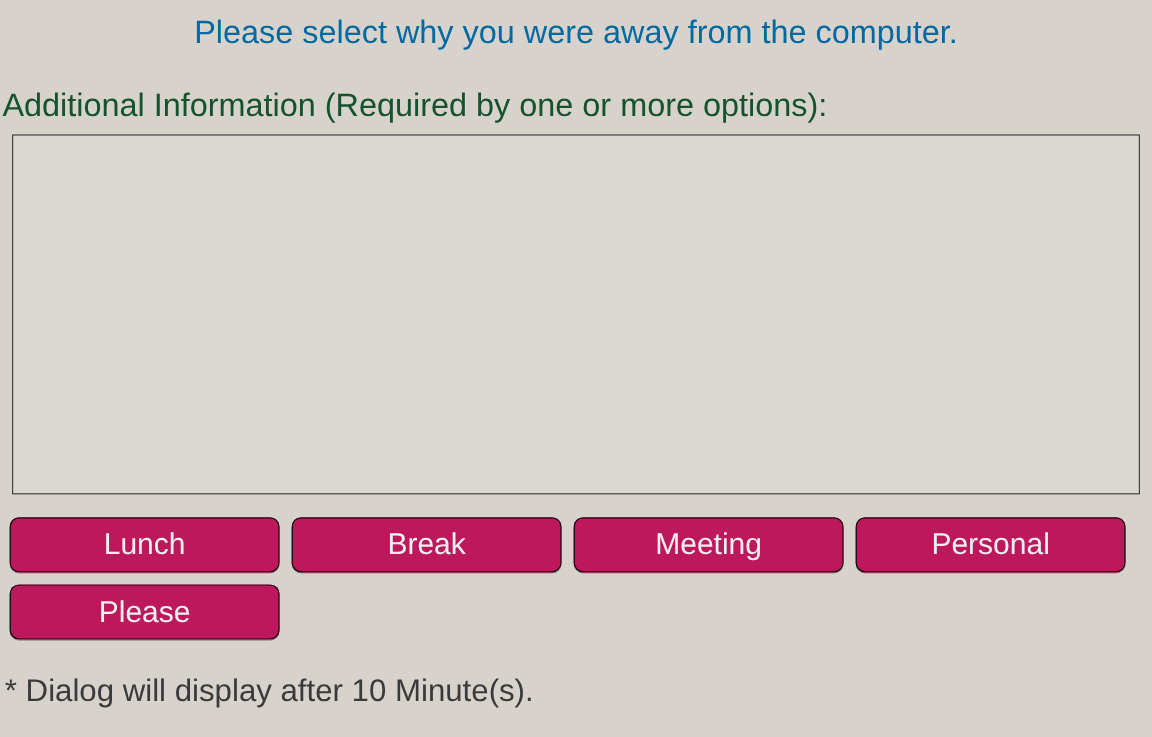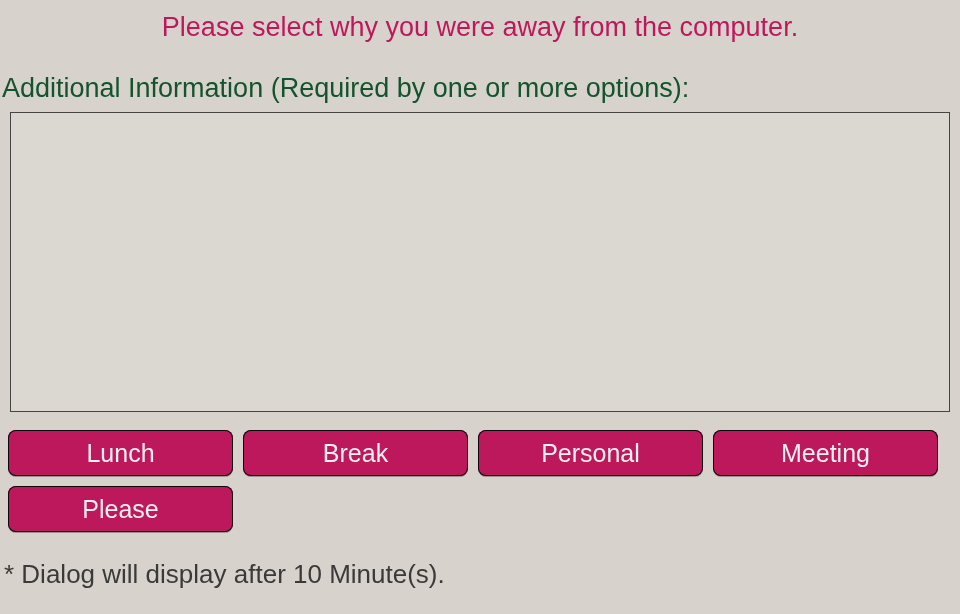--- a/index.html
+++ b/index.html
@@ -6,21 +6,21 @@
     html, body { width: 960px; height: 614px; overflow: hidden; }
     body {
       font-family: Arial, Helvetica, sans-serif;
       background: #d7d3cc;
       color: #222;
       padding: 8px 0 0 0;
     }
     .title {
       text-align: center;
       font-size: 27px;
-      color: #be185d;
+      color: #0369a1;
       padding: 4px 0 30px 0;
     }
     .addl-label {
       font-size: 27px;
       color: #14532d;
       padding: 0 0 8px 2px;
     }
     .textarea-wrap {
       padding: 0 10px 8px 10px;
     }
@@ -68,18 +68,18 @@
 
 <div class="addl-label">Additional Information (Required by one or more options):</div>
 
 <div class="textarea-wrap">
   <textarea class="addl" style=""></textarea>
 </div>
 
 <div class="buttons">
   <button class="reason-btn">Lunch</button>
   <button class="reason-btn">Break</button>
+  <button class="reason-btn">Meeting</button>
   <button class="reason-btn">Personal</button>
-  <button class="reason-btn">Meeting</button>
   <button class="reason-btn">Please</button>
 </div>
 
 <div class="footnote">* Dialog will display after 10 Minute(s).</div>
 
 </body></html>

